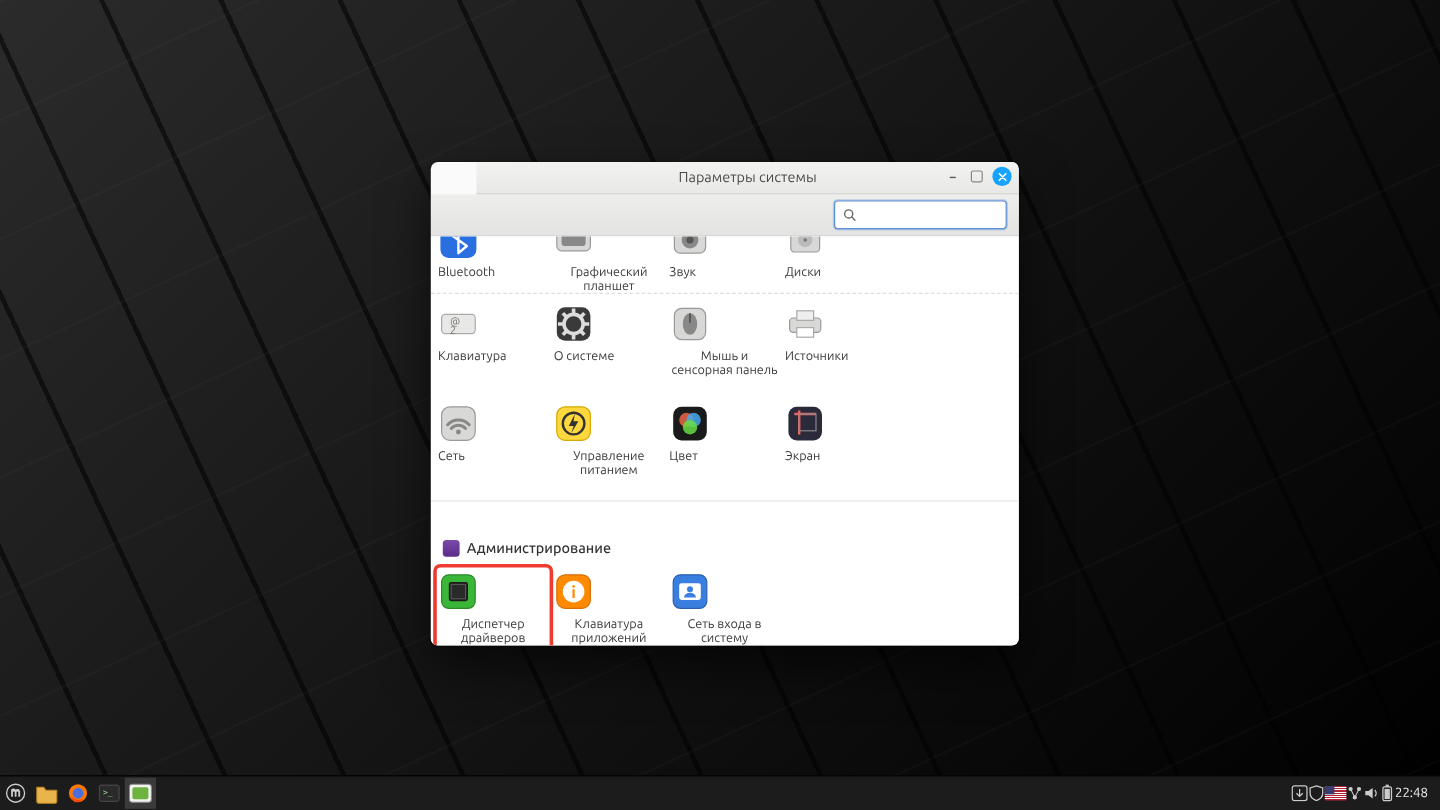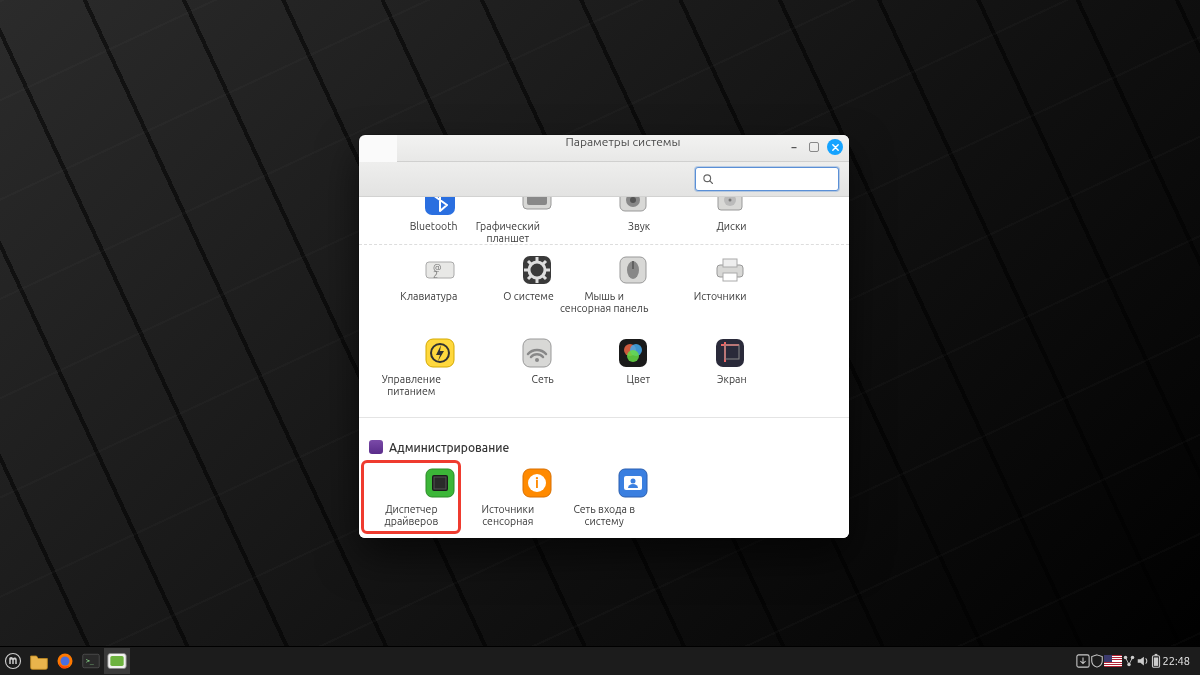--- a/index.html
+++ b/index.html
@@ -12,54 +12,54 @@
       linear-gradient(135deg,#2b2b2b 0%,#101010 60%,#000 100%);
   }
   
   .win{
     position:absolute;left:359px;top:135px;width:490px;height:403px;
     background:#fafafa;border-radius:6px;box-shadow:0 18px 40px rgba(0,0,0,0.6),0 0 0 1px rgba(0,0,0,0.15);
     display:flex;flex-direction:column;overflow:hidden;
   }
   .titlebar{
     height:26px;background:linear-gradient(#f2f2f1,#e8e8e7);border-bottom:1px solid #d0d0cf;
-    display:flex;align-items:flex-start;justify-content:center;position:relative;font-size:12px;color:#4a4a4a;margin-left:38px;
+    display:flex;align-items:center;justify-content:center;position:relative;font-size:12px;color:#4a4a4a;margin-left:38px;
   }
   .winbtns{position:absolute;right:6px;top:4px;display:flex;gap:8px;align-items:center;}
   .wb{width:14px;height:14px;display:flex;align-items:center;justify-content:center;font-size:10px;color:#555;cursor:pointer;}
   .wb.close{width:16px;height:16px;border-radius:50%;background:#15a3ff;color:#fff;font-weight:bold;font-size:11px;}
   .wb.min{font-weight:bold;}
   .wb.max{border:1px solid #888;border-radius:2px;width:8px;height:8px;}
   .toolbar{
     height:34px;background:linear-gradient(#eeeeed,#e3e3e2);border-bottom:1px solid #d2d2d1;
     display:flex;align-items:center;justify-content:flex-end;padding:0 10px;
   }
   .search{
     width:130px;height:22px;border:1px solid #5a8fd6;border-radius:3px;background:#fff;
     display:flex;align-items:center;padding:0 6px;box-shadow:0 0 0 1px rgba(65,130,210,0.3);
   }
   .search svg{flex:0 0 12px;}
   .search input{flex:1;border:none;outline:none;font-size:11px;background:transparent;}
   .content{flex:1;overflow:hidden;background:#fff;display:flex;flex-direction:column;}
   .grid{display:grid;grid-template-columns:repeat(5,1fr);padding:4px 4px 10px;gap:2px 0;}
   .item{
-    display:flex;flex-direction:column;align-items:flex-end;justify-content:flex-start;
+    display:flex;flex-direction:column;align-items:flex-start;justify-content:flex-start;
     padding:4px 2px;text-align:center;font-size:10.5px;line-height:1.15;color:#3a3a3a;cursor:pointer;
     border-radius:4px;
   }
   .item .ic{width:34px;height:34px;margin-bottom:3px;display:flex;align-items:center;justify-content:center;}
   .item .lbl{min-height:22px;max-width:92px;}
   .row1 .ic{height:12px;}
   .row1 .ic svg{margin-top:-22px;}
   .cut{height:14px;background:
     linear-gradient(to bottom,#f7f7f6,rgba(255,255,255,0));
     border-top:1px dashed #ddd;margin-top:-14px;pointer-events:none;
   }
   .section{
-    padding:22px 10px 4px;border-top:1px solid #e4e4e4;margin-top:6px;
+    padding:32px 10px 4px;border-top:1px solid #e4e4e4;margin-top:6px;
     display:flex;align-items:center;gap:6px;font-size:12px;color:#333;font-weight:500;
   }
   .section .sic{width:14px;height:14px;border-radius:3px;background:linear-gradient(#7a4aa8,#5a2c8a);}
   .hl{
     outline:3px solid #ef3b2f;outline-offset:-1px;border-radius:4px;
   }
   
 
   
   .panel{
@@ -200,41 +200,41 @@
           </div>
           <div class="lbl">Источники</div>
         </div>
         <div></div>
       </div>
 
       <div class="grid">
         <div class="item">
           <div class="ic">
             <svg width="34" height="34" viewBox="0 0 34 34">
-                <rect x="3" y="3" width="28" height="28" rx="7" fill="#ffd83d" stroke="#d4a900"></rect>
-                <circle cx="17" cy="17" r="9" fill="none" stroke="#333" stroke-width="2"></circle>
-                <path d="M18 9 l-5 10 h4 l-2 6 6-10 h-4 z" fill="#333"></path>
-              </svg>
-          </div>
-          <div class="lbl">Управление питанием</div>
-        </div>
-        <div class="item">
-          <div class="ic">
-            <svg width="34" height="34" viewBox="0 0 34 34">
                 <rect x="3" y="3" width="28" height="28" rx="7" fill="#d8d8d6" stroke="#999"></rect>
                 <path d="M8 18 a12 12 0 0 1 18 0" fill="none" stroke="#888" stroke-width="2.5" stroke-linecap="round"></path>
                 <path d="M11 21 a8 8 0 0 1 12 0" fill="none" stroke="#888" stroke-width="2.5" stroke-linecap="round"></path>
                 <circle cx="17" cy="24" r="2" fill="#888"></circle>
               </svg>
           </div>
           <div class="lbl">Сеть</div>
         </div>
         <div class="item">
           <div class="ic">
             <svg width="34" height="34" viewBox="0 0 34 34">
+                <rect x="3" y="3" width="28" height="28" rx="7" fill="#ffd83d" stroke="#d4a900"></rect>
+                <circle cx="17" cy="17" r="9" fill="none" stroke="#333" stroke-width="2"></circle>
+                <path d="M18 9 l-5 10 h4 l-2 6 6-10 h-4 z" fill="#333"></path>
+              </svg>
+          </div>
+          <div class="lbl">Управление питанием</div>
+        </div>
+        <div class="item">
+          <div class="ic">
+            <svg width="34" height="34" viewBox="0 0 34 34">
                 <rect x="3" y="3" width="28" height="28" rx="7" fill="#1a1a1a"></rect>
                 <circle cx="14" cy="14" r="6" fill="#e64" opacity="0.85"></circle>
                 <circle cx="20" cy="14" r="6" fill="#4ae" opacity="0.85"></circle>
                 <circle cx="17" cy="20" r="6" fill="#6d4" opacity="0.85"></circle>
               </svg>
           </div>
           <div class="lbl">Цвет</div>
         </div>
         <div class="item">
           <div class="ic">
@@ -267,21 +267,21 @@
           <div class="lbl">Диспетчер драйверов</div>
         </div>
         <div class="item">
           <div class="ic">
             <svg width="34" height="34" viewBox="0 0 34 34">
                 <rect x="3" y="3" width="28" height="28" rx="7" fill="#ff8a00" stroke="#d86f00"></rect>
                 <circle cx="17" cy="17" r="9" fill="#fff"></circle>
                 <text x="17" y="22" font-size="14" font-weight="bold" fill="#ff8a00" text-anchor="middle">i</text>
               </svg>
           </div>
-          <div class="lbl">Источники сенсорная</div>
+          <div class="lbl">Клавиатура приложений</div>
         </div>
         <div class="item">
           <div class="ic">
             <svg width="34" height="34" viewBox="0 0 34 34">
                 <rect x="3" y="3" width="28" height="28" rx="6" fill="#3a7fe0" stroke="#2a5fb0"></rect>
                 <rect x="8" y="10" width="18" height="14" rx="2" fill="#fff"></rect>
                 <circle cx="17" cy="15" r="2.5" fill="#3a7fe0"></circle>
                 <path d="M12 22 a5 4 0 0 1 10 0 z" fill="#3a7fe0"></path>
               </svg>
           </div>

